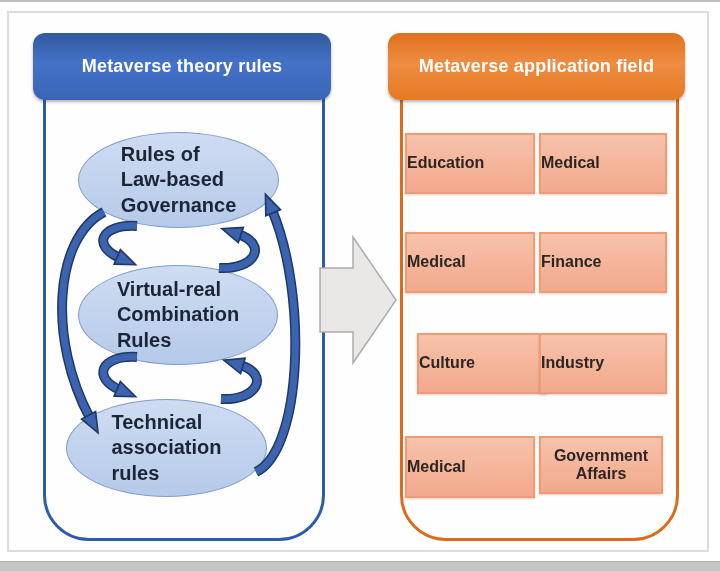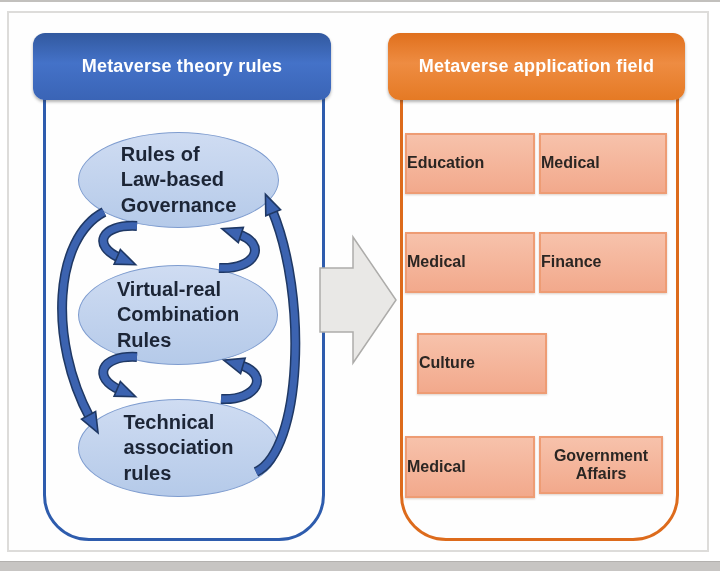--- a/index.html
+++ b/index.html
@@ -46,21 +46,21 @@
   .node{
     position:absolute;z-index:10;border-radius:50%;
     background:linear-gradient(180deg,#cfdcf2 0%,#b5cae9 100%);
     border:1px solid #7e9ccf;
     display:flex;align-items:center;justify-content:center;text-align:left;
     color:#1c2536;font-weight:bold;font-size:20px;line-height:1.28;
   }
   .node-label{white-space:pre-line;}
   .node-1{left:78px;top:132px;width:199px;height:94px;}
   .node-2{left:78px;top:265px;width:198px;height:98px;}
-  .node-3{left:78px;top:399px;width:199px;height:96px;}
+  .node-3{left:66px;top:399px;width:199px;height:96px;}
   
   .fields{position:absolute;left:405px;top:133px;width:258px;height:362px;z-index:10;}
   .fbox{
     position:absolute;
     background:linear-gradient(180deg,#f7c2ab 0%,#f2a98c 100%);
     border:2px solid #ee9c74;
     display:flex;align-items:center;justify-content:flex-start;text-align:center;
     color:#2b2623;font-weight:bold;font-size:16px;line-height:1.15;
     box-shadow:0 1px 2px rgba(120,70,40,.25);
   }
@@ -117,20 +117,23 @@
     </div>
   <div class="fbox fb-2">
       <span>Medical</span>
     </div>
   <div class="fbox fb-3">
       <span>Finance</span>
     </div>
   <div class="fbox fb-4">
       <span>Culture</span>
     </div>
+  <div class="fbox fb-5">
+      <span>Industry</span>
+    </div>
   <div class="fbox fb-6">
       <span>Medical</span>
     </div>
   <div class="fbox fb-7">
       <span>Government Affairs</span>
     </div>
 </div>
 
 <svg class="arrows-svg" width="720" height="571" viewBox="0 0 720 571">
   <defs>

